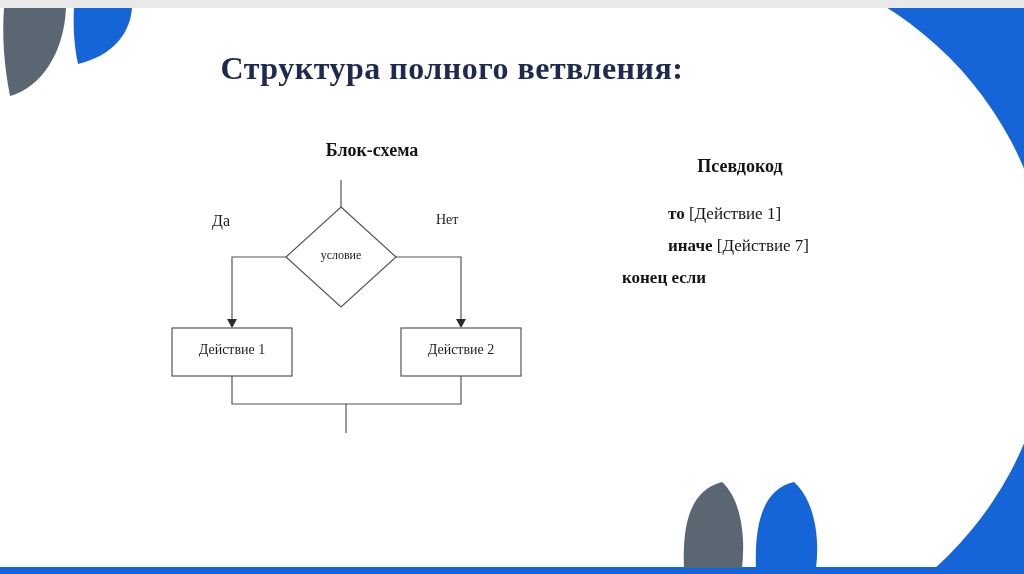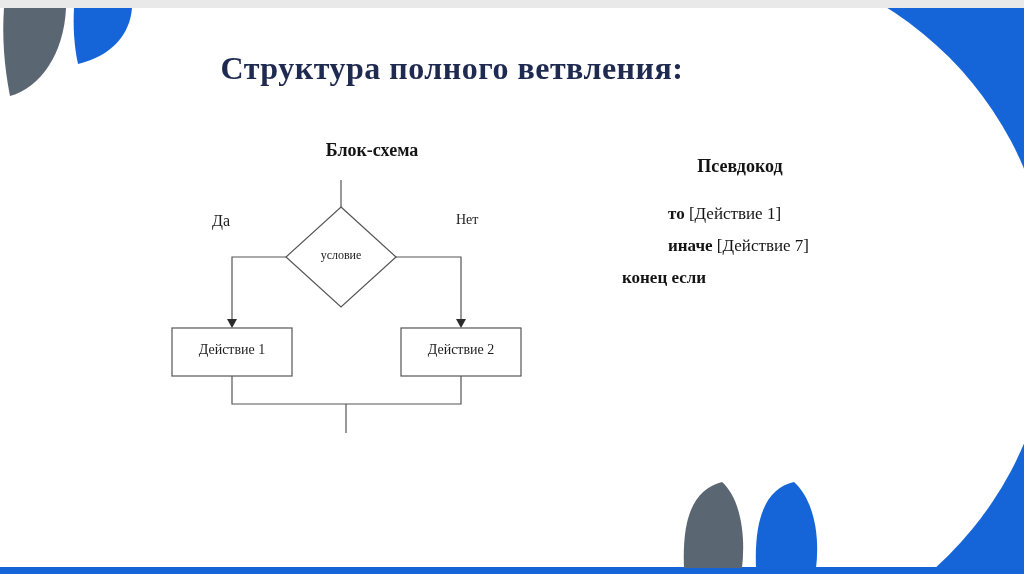--- a/index.html
+++ b/index.html
@@ -30,21 +30,21 @@
   .col-heading{
     position:absolute;font-size:18px;font-weight:bold;color:#141414;
     text-align:center;width:180px;
   }
   .flow-heading{left:282px;top:132px;}
   .pseudo-heading{left:650px;top:148px;}
 
   .flow-label{position:absolute;color:#1d1d1d;}
   .lbl-condition{left:296px;top:240px;width:90px;text-align:center;font-size:12px;}
   .lbl-yes{left:212px;top:204px;font-size:16px;}
-  .lbl-no{left:456px;top:204px;font-size:14px;}
+  .lbl-no{left:436px;top:204px;font-size:14px;}
   .lbl-action{width:120px;text-align:center;font-size:14px;top:334px;font-family:Liberation Serif, serif;}
   .lbl-action1{left:172px;}
   .lbl-action2{left:401px;}
 
   .pseudo{position:absolute;left:622px;top:196px;color:#141414;}
   .pseudo-line{font-size:17px;height:20px;margin-bottom:12px;white-space:pre;}
   .pseudo-line.indent{margin-left:46px;}
   .kw{font-weight:bold;}
 </style>
 </head>

